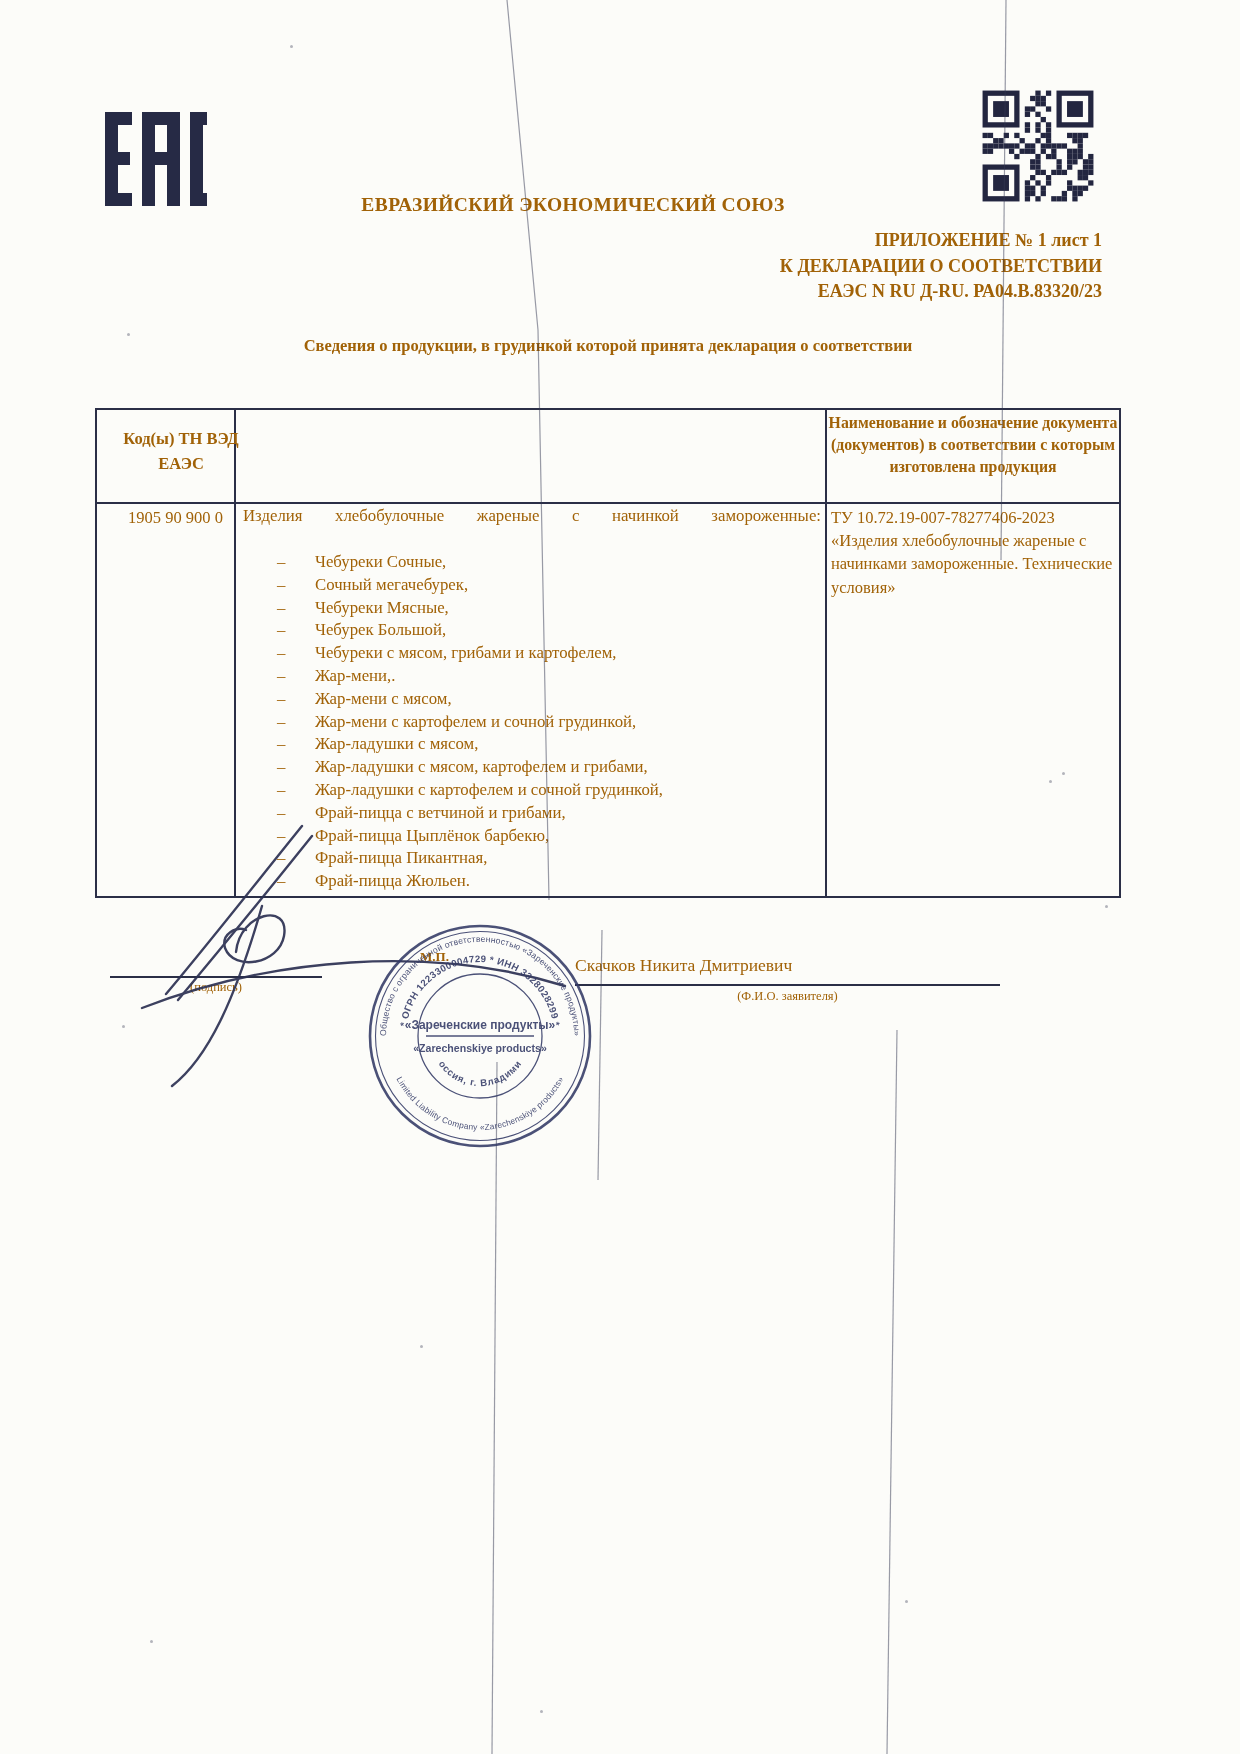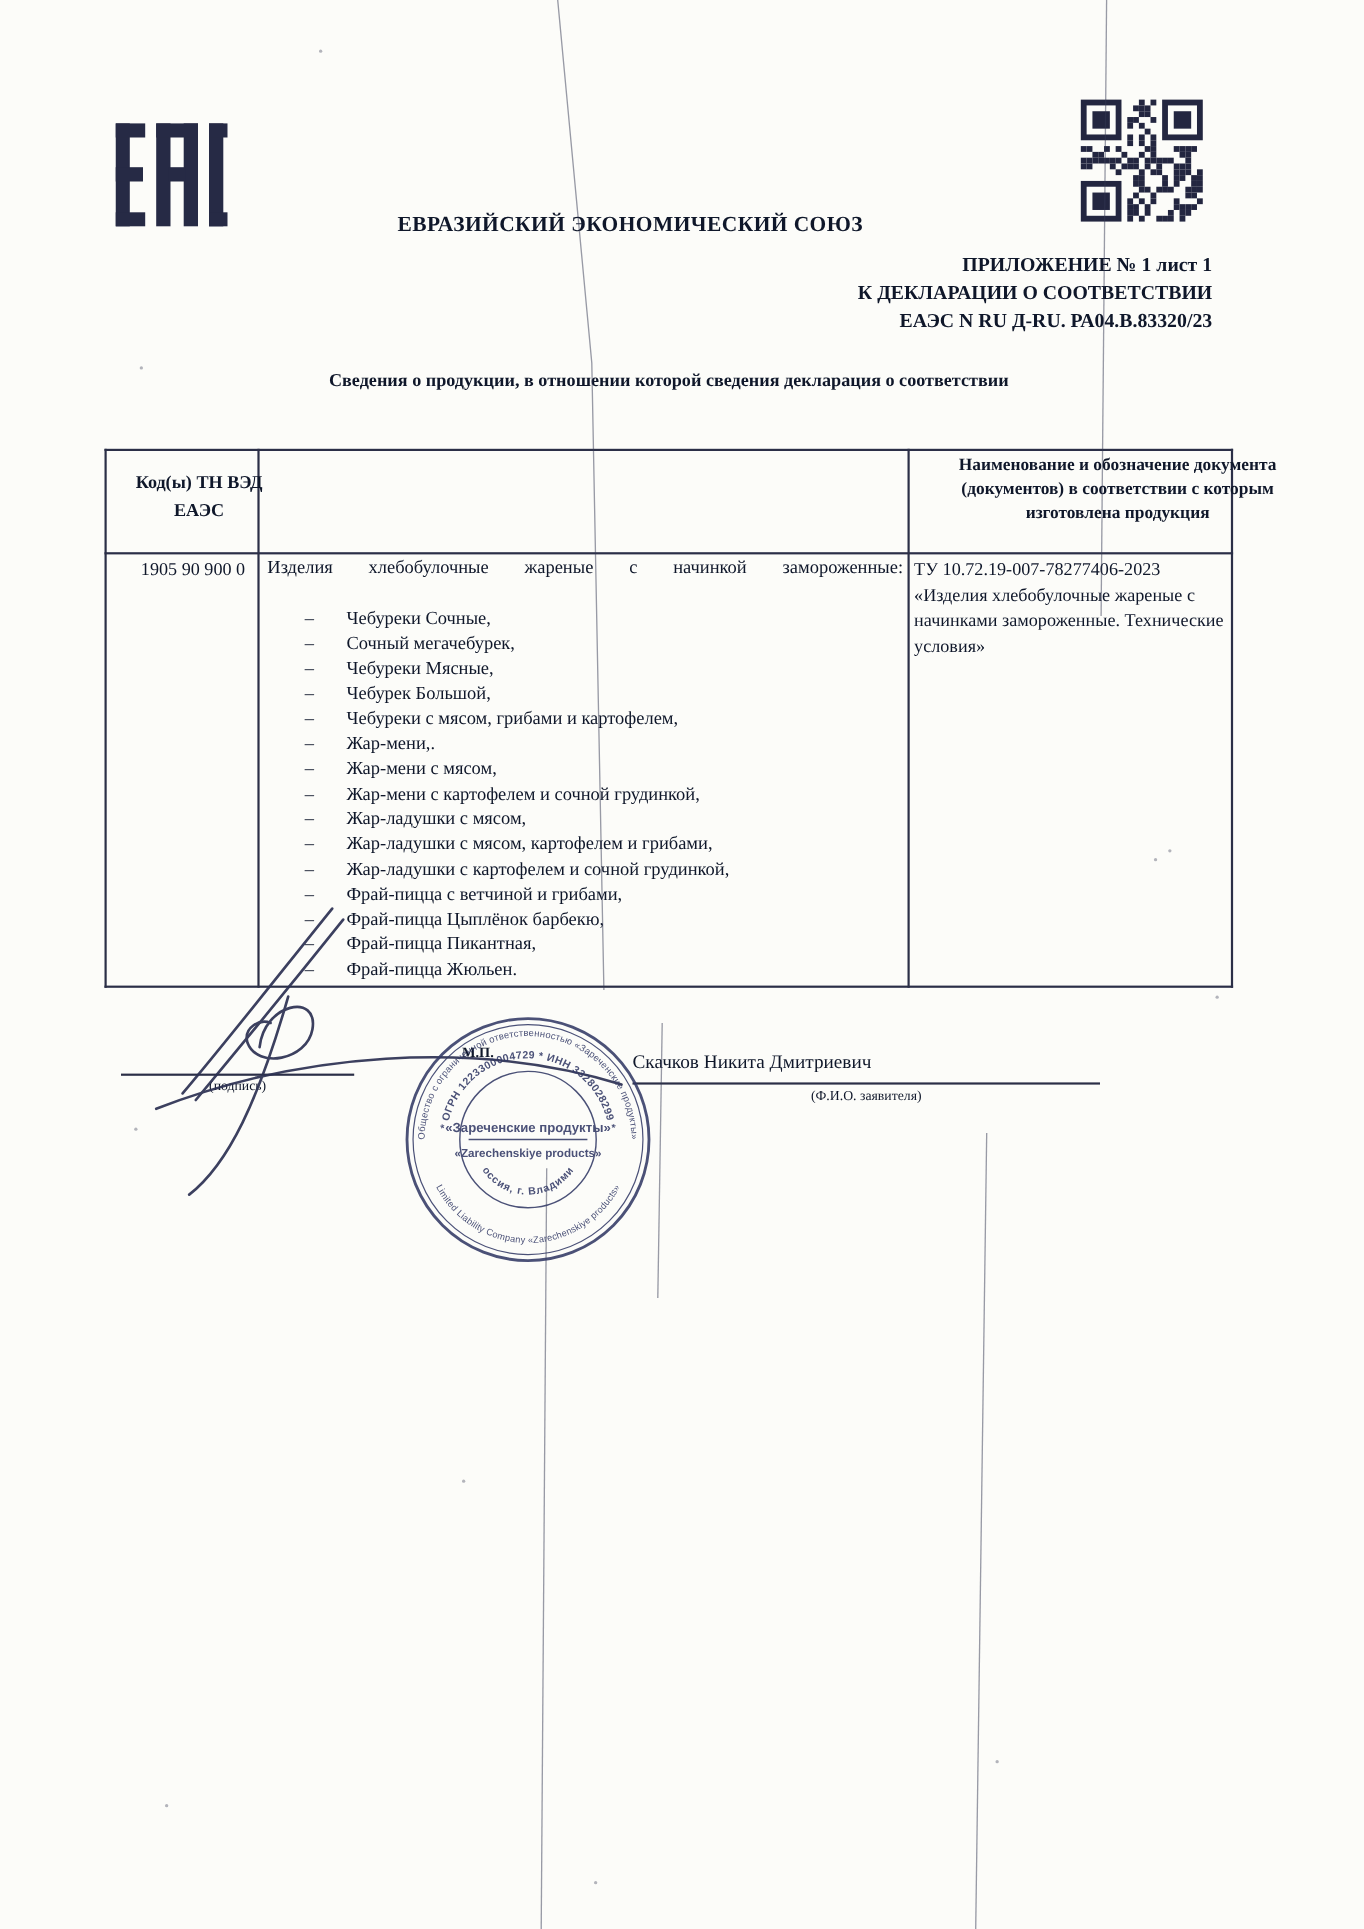--- a/index.html
+++ b/index.html
@@ -4,33 +4,33 @@
 <style>
   html,body{margin:0;padding:0;}
   body{background:#d8d8d4;}
   .page{
     position:relative;
     width:1240px;height:1754px;
     margin:0 auto;
     background:#fcfcf9;
     overflow:hidden;
     font-family:"Liberation Serif","DejaVu Serif",serif;
-    color:#0f172a;
+    color:#a16207;
   }
   .abs{position:absolute;}
   
   .h1line{left:0;top:194px;width:1146px;text-align:center;font-weight:bold;font-size:19.5px;letter-spacing:.4px;}
   .hblock{left:0;top:228px;width:1102px;text-align:right;font-weight:bold;font-size:18px;line-height:25.5px;}
   .sect-title{left:95px;top:336px;width:1026px;text-align:center;font-weight:bold;font-size:16.5px;}
   
   .tline{position:absolute;background:#2b2f47;}
   
   .c1-h{left:97px;top:426px;width:136px;text-align:center;font-weight:bold;font-size:16.5px;line-height:25px;margin-left:16px;}
   .c2-h{left:240px;top:427px;width:582px;text-align:center;font-weight:bold;font-size:16.5px;line-height:25px;}
-  .c3-h{left:828px;top:412px;width:290px;text-align:center;font-weight:bold;font-size:15.8px;line-height:22px;margin-left:43px;}
+  .c3-h{left:828px;top:412px;width:290px;text-align:center;font-weight:bold;font-size:15.8px;line-height:22px;}
   .c1-b{left:101px;top:508px;width:130px;font-size:16.5px;margin-left:27px;}
   .c2-intro{left:243px;top:506px;width:578px;font-size:16.8px;text-align:justify;text-align-last:justify;}
   .c2-list{left:243px;top:551px;width:578px;list-style:none;margin:0;padding:0;}
   .c2-list li{position:relative;padding-left:72px;line-height:22.8px;font-size:16.8px;}
   .c2-list .dash{position:absolute;left:34px;top:0;}
   .c3-b{left:831px;top:506px;width:287px;font-size:16.5px;line-height:23.2px;}
   
   .sig-line{left:110px;top:976px;width:212px;height:2px;background:#2b2f47;}
   .sig-cap{left:110px;top:980px;width:212px;text-align:center;font-size:12.5px;}
   .mp{left:420px;top:949px;font-weight:bold;font-size:13px;}
@@ -200,21 +200,21 @@
       <rect x="4" y="18" width="3" height="3" fill="#232640"></rect>
     </svg>
 
   <div class="abs h1line">ЕВРАЗИЙСКИЙ ЭКОНОМИЧЕСКИЙ СОЮЗ</div>
   <div class="abs hblock">
     <div>ПРИЛОЖЕНИЕ № 1 лист 1</div>
     <div>К ДЕКЛАРАЦИИ О СООТВЕТСТВИИ</div>
     <div>ЕАЭС N RU Д-RU. РА04.В.83320/23</div>
   </div>
 
-  <div class="abs sect-title">Сведения о продукции, в отношении которой сведения декларация о соответствии</div>
+  <div class="abs sect-title">Сведения о продукции, в грудинкой которой принята декларация о соответствии</div>
 
   <div class="tline" style="left:95px;top:408px;width:1026px;height:2px;"></div>
   <div class="tline" style="left:95px;top:896px;width:1026px;height:2px;"></div>
   <div class="tline" style="left:95px;top:408px;width:2px;height:490px;"></div>
   <div class="tline" style="left:1119px;top:408px;width:2px;height:490px;"></div>
   <div class="tline" style="left:95px;top:502px;width:1026px;height:2px;"></div>
   <div class="tline" style="left:234px;top:408px;width:2px;height:490px;"></div>
   <div class="tline" style="left:825px;top:408px;width:2px;height:490px;"></div>
 
   <div class="abs c1-h">Код(ы) ТН ВЭД ЕАЭС</div>

